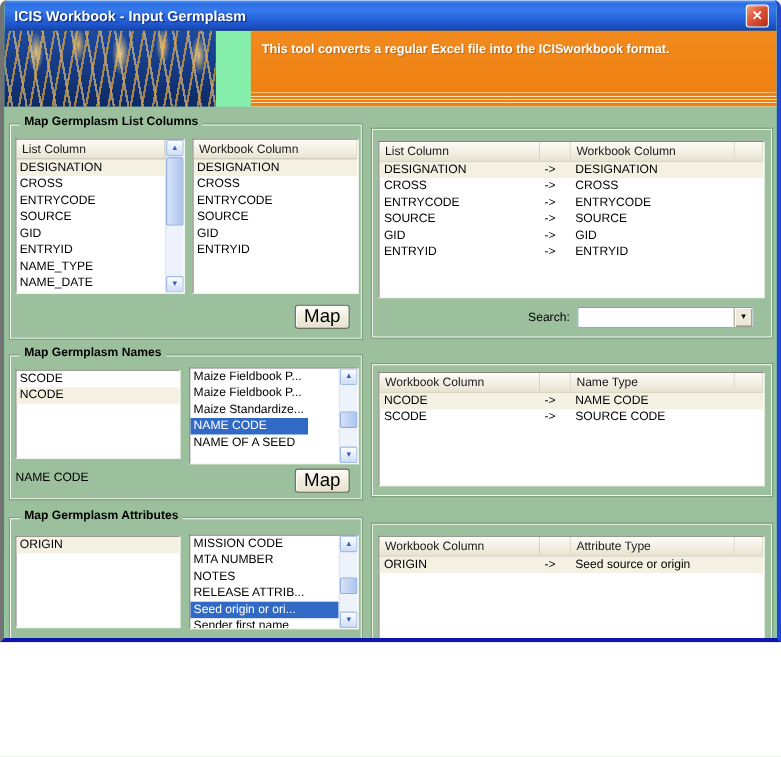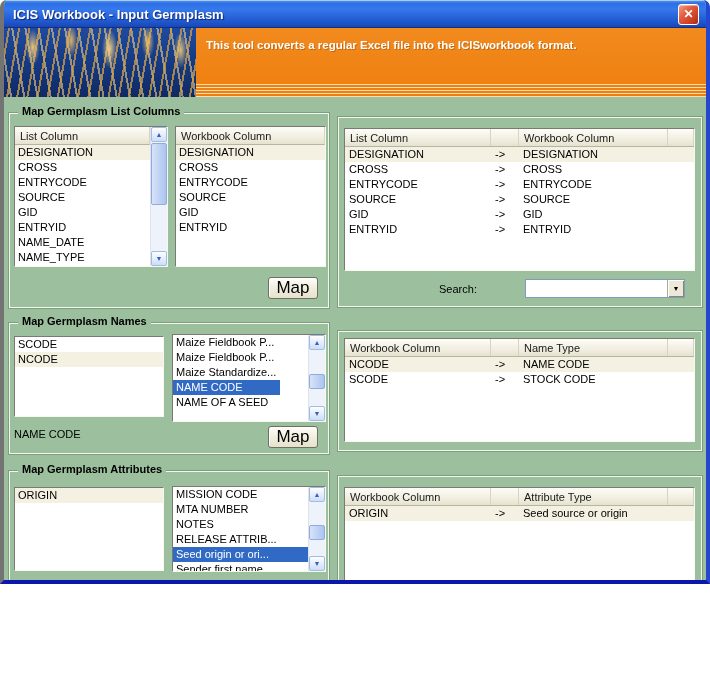--- a/index.html
+++ b/index.html
@@ -10,21 +10,21 @@
   .titlebar{height:28px;display:flex;align-items:center;padding:0 7px 0 9px;box-sizing:border-box;
     background:linear-gradient(180deg,#5a9cf5 0%,#2d6fe4 12%,#3579ec 32%,#1f57cd 78%,#1844ae 100%);
     box-shadow:inset 0 1px 0 rgba(255,255,255,.5), inset 0 -1px 0 rgba(0,0,40,.3);}
   .title{flex:1;color:#fff;font-size:13px;font-weight:bold;text-shadow:1px 1px 1px rgba(0,0,50,.6);
     white-space:nowrap;overflow:hidden;}
   .close{width:21px;height:21px;box-sizing:border-box;border-radius:3px;border:1px solid #fff;
     background:linear-gradient(135deg,#f0a088 0%,#e25a3c 40%,#c83a20 80%,#a82c14 100%);
     color:#fff;font-size:12px;font-weight:bold;display:flex;align-items:center;justify-content:center;
     box-shadow:inset 0 1px 0 rgba(255,255,255,.45);cursor:default;}
   
-  .banner{height:69px;display:flex;}
+  .banner{height:69px;display:flex;gap:32px;}
   .banner-art{width:192px;flex:none;background-color:#133a7e;
     background-image:
       radial-gradient(ellipse 10px 26px at 15% 28%, rgba(244,205,120,.95), rgba(244,205,120,0) 70%),
       radial-gradient(ellipse 9px 24px at 35% 18%, rgba(238,190,100,.9), rgba(238,190,100,0) 70%),
       radial-gradient(ellipse 11px 28px at 55% 30%, rgba(246,210,130,.95), rgba(246,210,130,0) 70%),
       radial-gradient(ellipse 9px 24px at 75% 20%, rgba(238,190,100,.9), rgba(238,190,100,0) 70%),
       radial-gradient(ellipse 10px 26px at 92% 32%, rgba(244,205,120,.9), rgba(244,205,120,0) 70%),
       repeating-linear-gradient(100deg, rgba(214,160,66,0) 0 4px, rgba(214,160,66,.75) 4px 6px, rgba(120,80,20,0) 6px 10px),
       repeating-linear-gradient(80deg, rgba(240,205,130,0) 0 6px, rgba(240,205,130,.6) 6px 8px, rgba(240,205,130,0) 8px 13px),
       linear-gradient(180deg,#1d4aa0,#0e2a66);}
@@ -68,21 +68,21 @@
   .mtable{position:absolute;background:#fff;border:1px solid;border-color:#7a7a72 #f8f8f0 #f8f8f0 #7a7a72;
     box-sizing:border-box;overflow:hidden;}
   .thead{display:grid;grid-template-columns:146px 28px 149px 1fr;height:17px;border-bottom:1px solid #b8b4a2;}
   .hcell{background:linear-gradient(180deg,#fdfcf7,#efecdd 70%,#e6e2d0);border-right:1px solid #d8d4c4;
     font-size:11px;color:#1a1a1a;display:flex;align-items:center;padding-left:5px;overflow:hidden;white-space:nowrap;}
   .trow{display:grid;grid-template-columns:146px 28px 149px 1fr;height:15px;line-height:15px;font-size:11px;color:#000;}
   .trow.hot{background:#f5f1e2;}
   .tcell{padding-left:4px;white-space:nowrap;overflow:hidden;}
   
   .small-label{position:absolute;font-size:11px;color:#000;white-space:nowrap;}
-  .search-label{text-align:center;}
+  .search-label{text-align:right;}
   .combo{position:absolute;box-sizing:border-box;background:#fff;border:1px solid #7f9db9;display:flex;}
   .combo input{flex:1;min-width:0;border:none;outline:none;background:#fff;font-size:11px;padding:1px 3px;
     font-family:"Liberation Sans",sans-serif;}
   .combo-btn{width:16px;flex:none;background:#ece9d8;border-left:1px solid #aca899;
     box-shadow:inset 1px 1px 0 #fff, inset -1px -1px 0 #8a8778;display:flex;align-items:center;justify-content:center;}
   .combo-arr{font-size:7px;color:#000;line-height:1;}
   
   .stripes{height:23px;
     background:
       linear-gradient(90deg, rgba(255,248,235,0) 55%, rgba(255,248,235,.55) 92%),
@@ -117,22 +117,22 @@
       <div class="lv-main">
         <div class="lv-head">List Column</div>
         <div class="rows">
 
         <div class="lrow hot">DESIGNATION</div>
             <div class="lrow">CROSS</div>
             <div class="lrow">ENTRYCODE</div>
             <div class="lrow">SOURCE</div>
             <div class="lrow">GID</div>
             <div class="lrow">ENTRYID</div>
+            <div class="lrow">NAME_TYPE</div>
             <div class="lrow">NAME_DATE</div>
-            <div class="lrow">NAME_TYPE</div>
           </div>
       </div>
       <div class="sb">
         <div class="sb-btn">
             <span class="arr">▲</span>
           </div>
         <div class="sb-track">
             <div class="sb-thumb t-long"></div>
           </div>
         <div class="sb-btn">
@@ -268,21 +268,21 @@
 
       <div class="trow hot">
             <div class="tcell">NCODE</div>
             <div class="tcell">-&gt;</div>
             <div class="tcell">NAME CODE</div>
             <div class="tcell"></div>
           </div>
           <div class="trow">
             <div class="tcell">SCODE</div>
             <div class="tcell">-&gt;</div>
-            <div class="tcell">STOCK CODE</div>
+            <div class="tcell">SOURCE CODE</div>
             <div class="tcell"></div>
           </div>
         </div>
     </div>
 
     <div class="gbox" style="left:4px;top:373px;width:322px;height:137px;"></div>
     <div class="legend" style="left:14px;top:366px;">Map Germplasm Attributes</div>
 
     <div class="lv" style="left:10px;top:390px;width:150px;height:84px;">
       <div class="lv-main">

